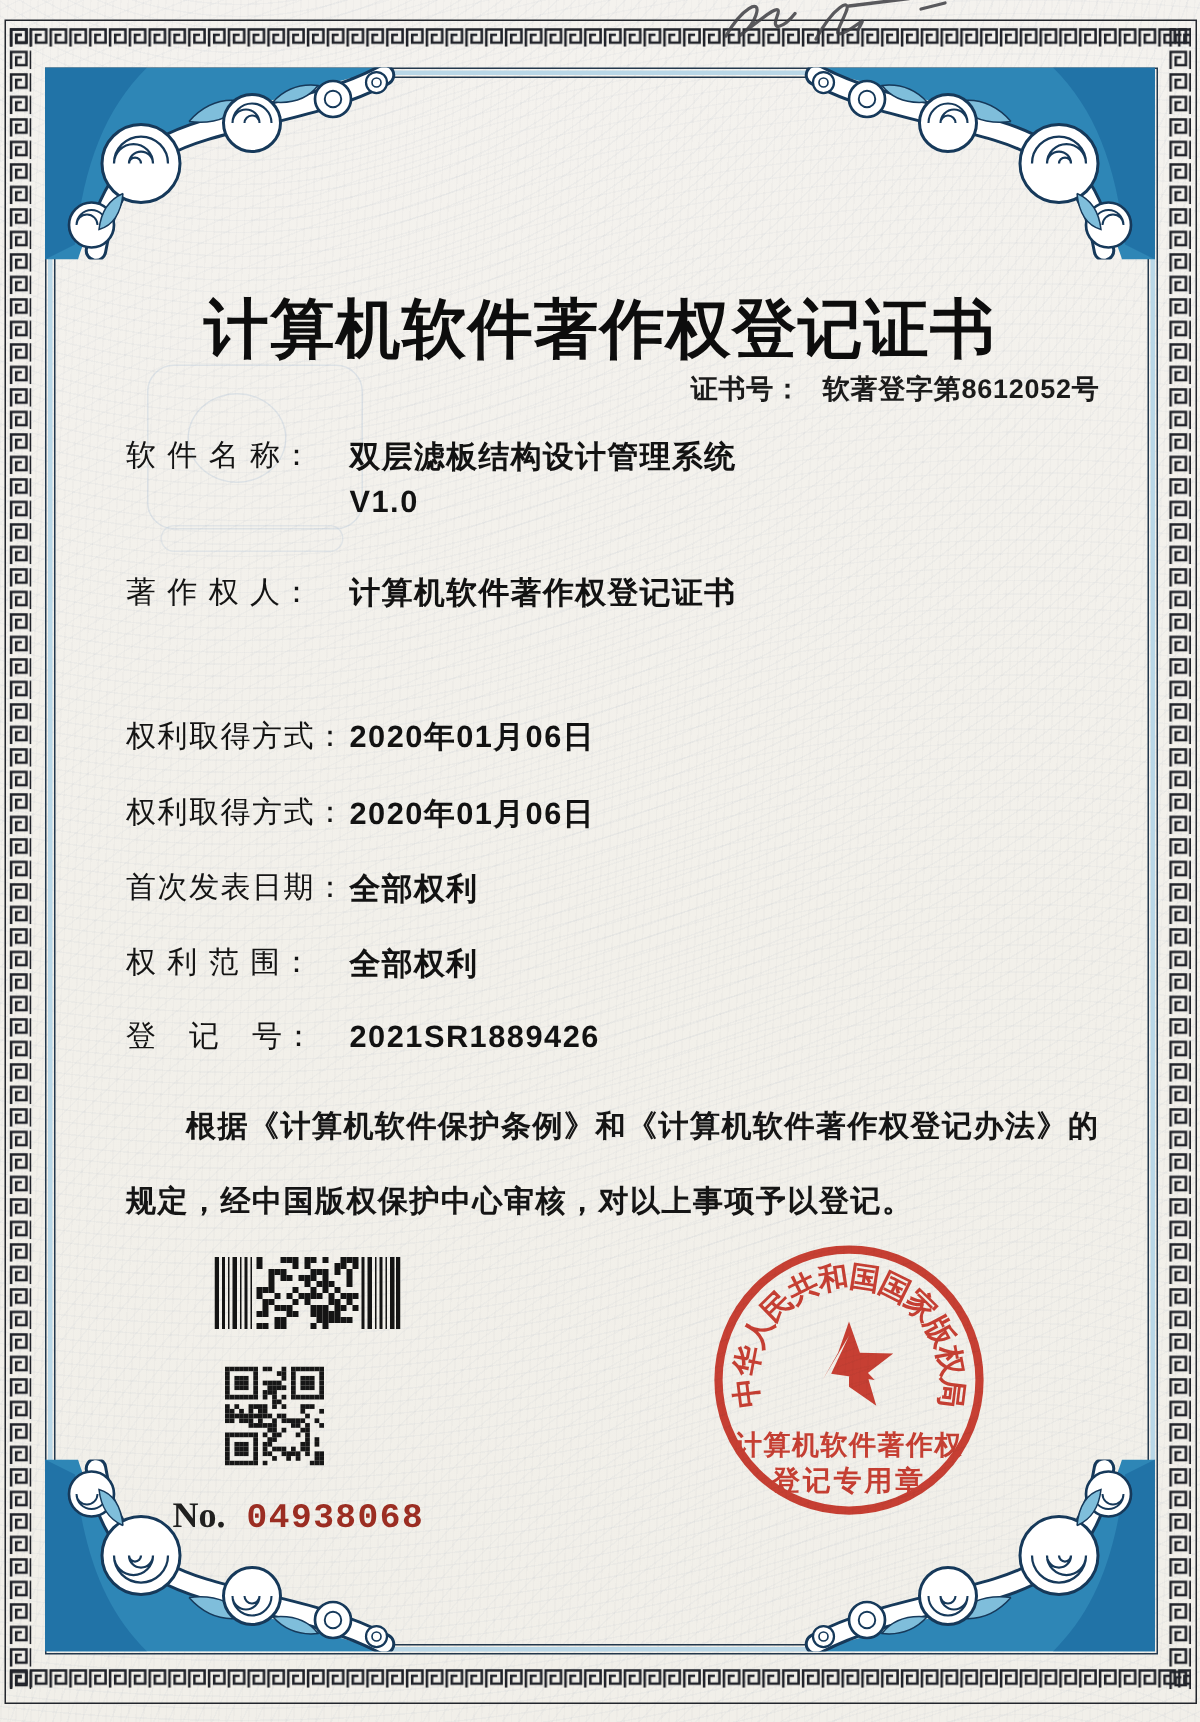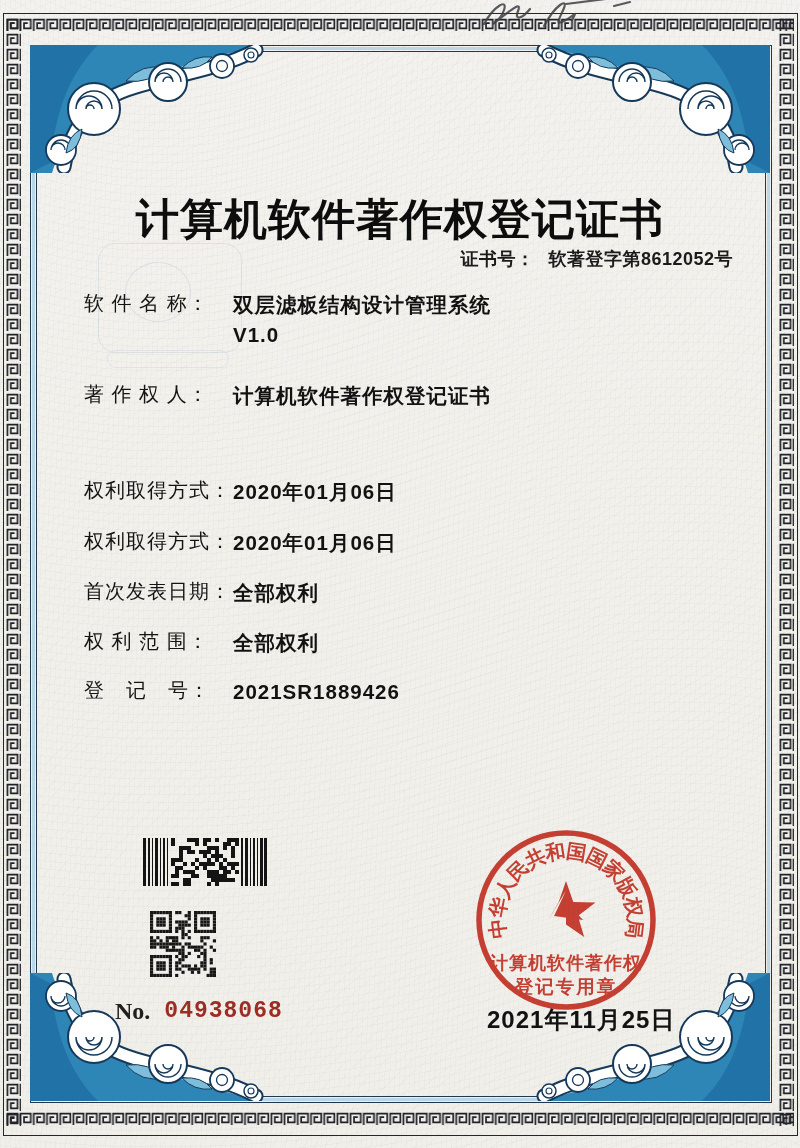--- a/index.html
+++ b/index.html
@@ -63,21 +63,21 @@
   .field-value{
     position:absolute;left:149px;top:0;font-size:20.5px;font-weight:700;
     letter-spacing:1px;line-height:30px;color:#121212;white-space:pre-wrap;
   }
   .statement{
     position:absolute;left:84px;top:726px;width:662px;z-index:3;
     font-size:20px;font-weight:600;letter-spacing:1px;line-height:50px;
     text-indent:2em;color:#151515;text-align:left;
   }
   .serial{
-    position:absolute;left:115px;top:998px;z-index:3;display:flex;align-items:flex-start;gap:14px;
+    position:absolute;left:115px;top:998px;z-index:3;display:flex;align-items:center;gap:14px;
   }
   .serial .no{
     font-family:"Liberation Serif","DejaVu Serif",serif;
     font-size:24px;font-weight:700;color:#20201f;
   }
   .serial .num{
     font-family:"Liberation Mono","DejaVu Sans Mono",monospace;
     font-size:23px;font-weight:700;color:var(--serial-red,#9b2d22);letter-spacing:1px;
   }
   .issue-date{
@@ -204,20 +204,21 @@
       <div class="field-row" style="top: 628px;">
         <span class="field-label">权 利 范 围：</span>
         <span class="field-value">全部权利</span>
       </div>
       <div class="field-row" style="top: 677px;">
         <span class="field-label">登　记　号：</span>
         <span class="field-value">2021SR1889426</span>
       </div>
     </div>
 
+  <div class="statement">根据《计算机软件保护条例》和《计算机软件著作权登记办法》的规定，经中国版权保护中心审核，对以上事项予以登记。</div>
 
   <svg class="barcode" id="barcode" width="124" height="48">
       <rect x="0" y="0" width="3" height="48" fill="#141414"></rect>
       <rect x="5" y="0" width="2" height="48" fill="#141414"></rect>
       <rect x="9" y="0" width="1" height="48" fill="#141414"></rect>
       <rect x="12" y="0" width="3" height="48" fill="#141414"></rect>
       <rect x="17" y="0" width="1" height="48" fill="#141414"></rect>
       <rect x="20" y="0" width="2" height="48" fill="#141414"></rect>
       <rect x="24" y="0" width="1" height="48" fill="#141414"></rect>
       <rect x="98" y="0" width="2" height="48" fill="#141414"></rect>
@@ -563,14 +564,13 @@
       <text transform="rotate(26.454545454545453) translate(0,-62)" text-anchor="middle" font-size="20" font-weight="bold" fill="#d0392c" font-family="&quot;Liberation Sans&quot;,&quot;DejaVu Sans&quot;,sans-serif">国</text>
       <text transform="rotate(44.09090909090909) translate(0,-62)" text-anchor="middle" font-size="20" font-weight="bold" fill="#d0392c" font-family="&quot;Liberation Sans&quot;,&quot;DejaVu Sans&quot;,sans-serif">家</text>
       <text transform="rotate(61.72727272727272) translate(0,-62)" text-anchor="middle" font-size="20" font-weight="bold" fill="#d0392c" font-family="&quot;Liberation Sans&quot;,&quot;DejaVu Sans&quot;,sans-serif">版</text>
       <text transform="rotate(79.36363636363637) translate(0,-62)" text-anchor="middle" font-size="20" font-weight="bold" fill="#d0392c" font-family="&quot;Liberation Sans&quot;,&quot;DejaVu Sans&quot;,sans-serif">权</text>
       <text transform="rotate(97) translate(0,-62)" text-anchor="middle" font-size="20" font-weight="bold" fill="#d0392c" font-family="&quot;Liberation Sans&quot;,&quot;DejaVu Sans&quot;,sans-serif">局</text>
       <polygon points="00.0,-39.0 07.3,-18.1 029.5,-17.6 011.9,-4.1 018.2,17.1 00.0,4.5 0-18.2,17.1 0-11.9,-4.1 0-29.5,-17.6 0-7.3,-18.1" fill="#d0392c"></polygon>
       <text x="0" y="49" text-anchor="middle" font-size="18" font-weight="bold" fill="#d0392c" letter-spacing="1" font-family="&quot;Liberation Sans&quot;,&quot;DejaVu Sans&quot;,sans-serif">计算机软件著作权</text>
       <text x="0" y="73" text-anchor="middle" font-size="18.5" font-weight="bold" fill="#d0392c" letter-spacing="2" font-family="&quot;Liberation Sans&quot;,&quot;DejaVu Sans&quot;,sans-serif">登记专用章</text>
     </svg>
 
-  <div class="issue-date">2021年11月25日</div>
 </div>
 
 </body></html>

